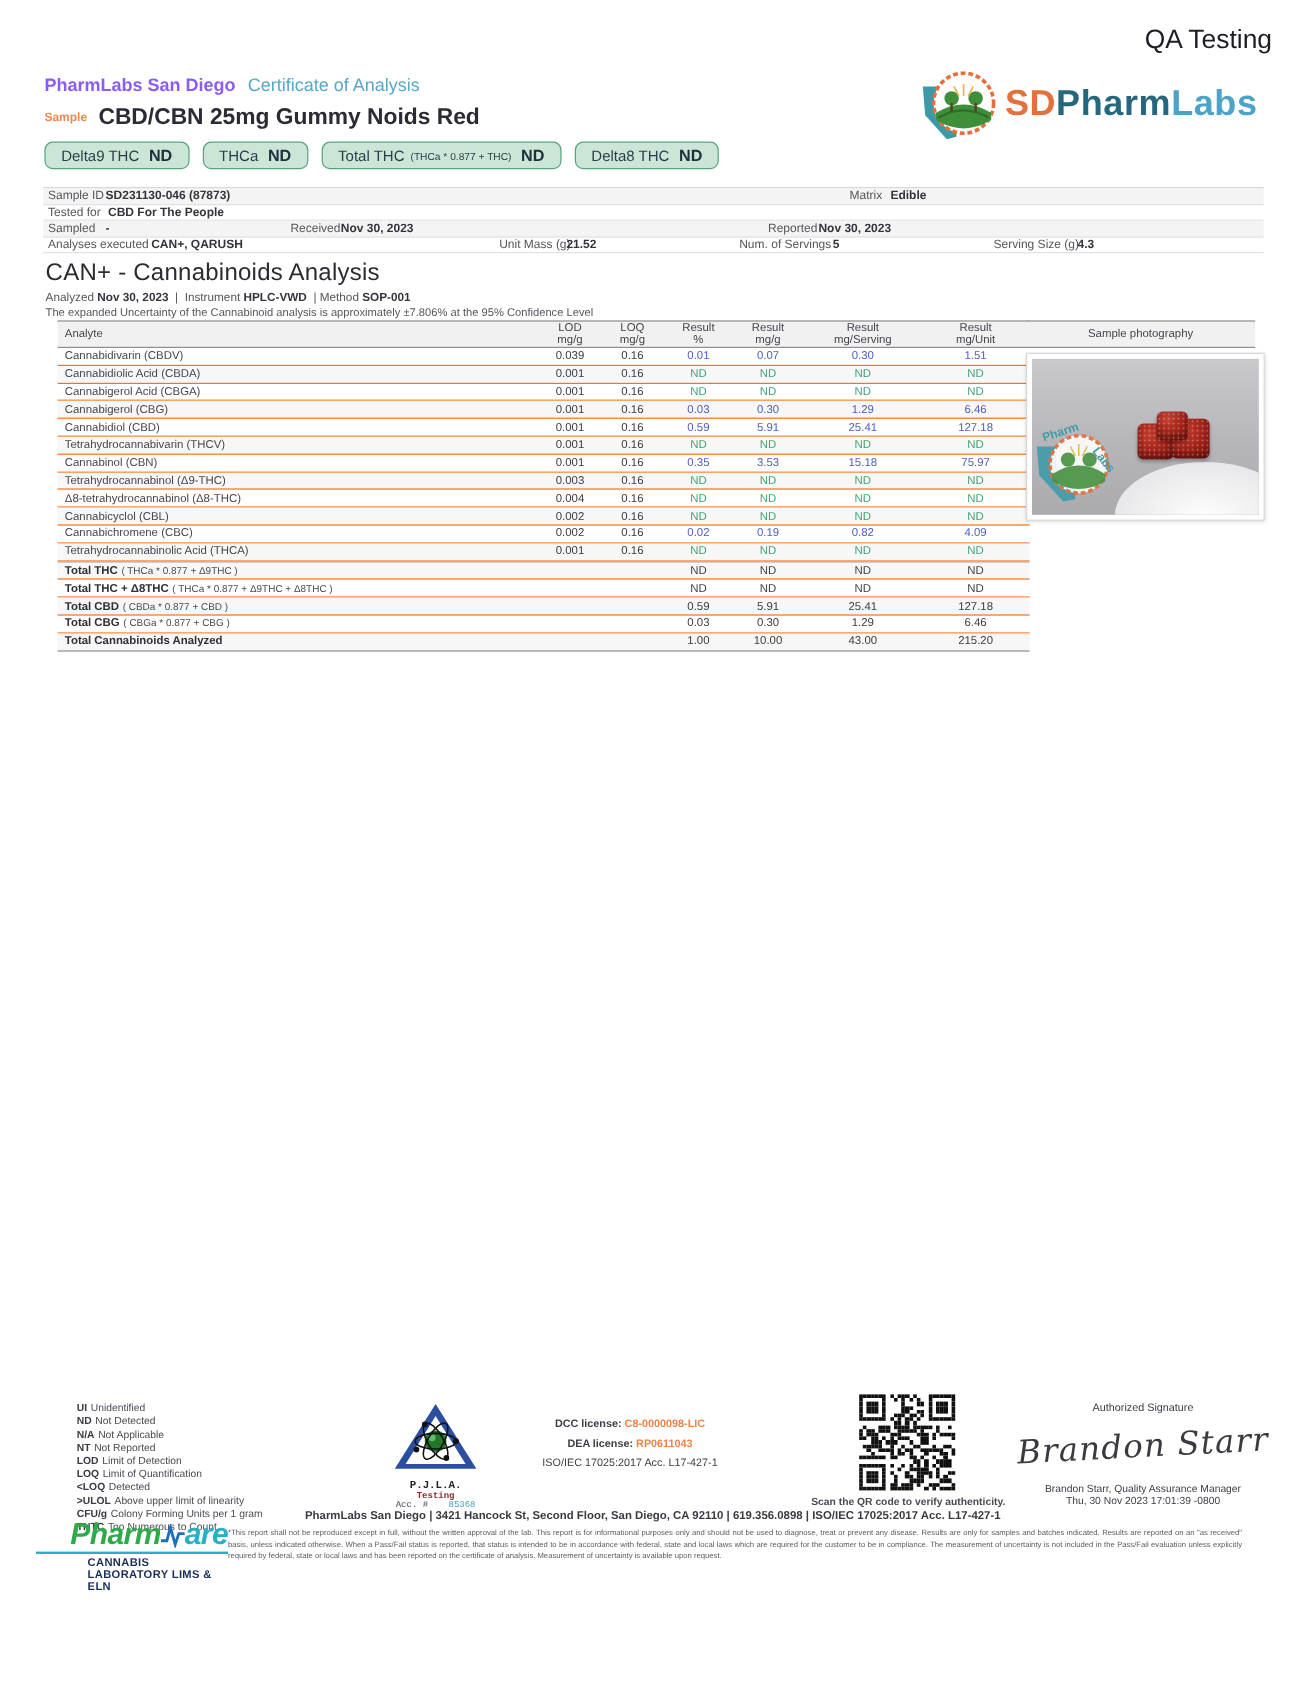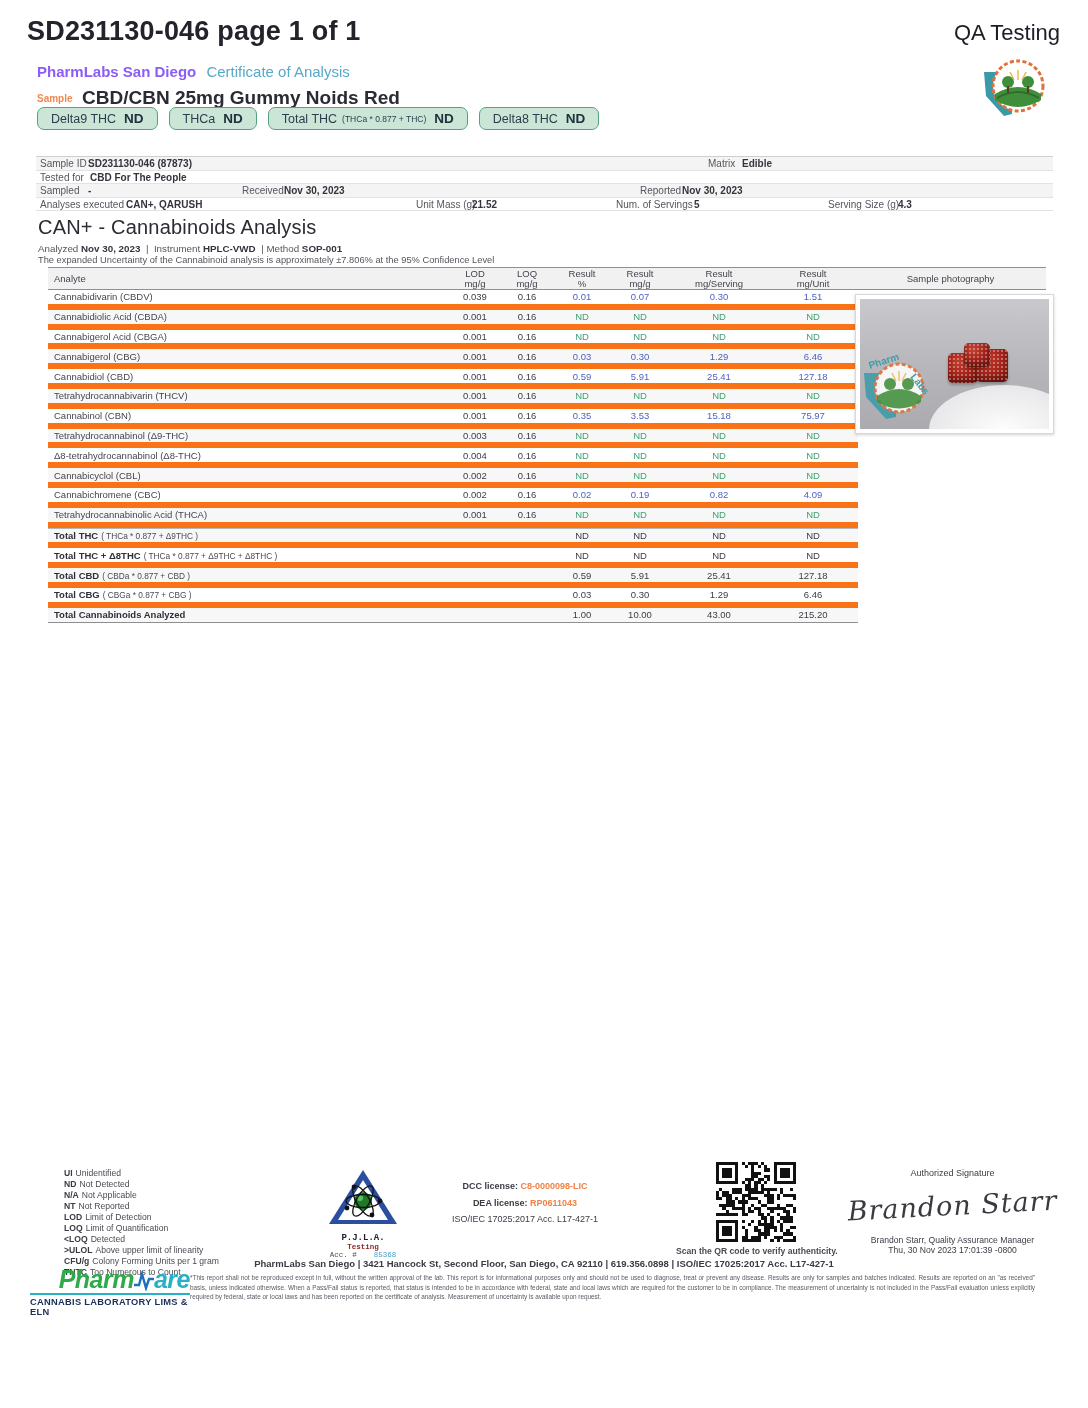--- a/index.html
+++ b/index.html
@@ -18,21 +18,21 @@
 
   
   .brand{position:absolute;right:40px;top:56px;display:flex;align-items:center;}
   .brand svg{display:block;}
   .brand-text{font-size:30px;font-weight:700;letter-spacing:.5px;margin-left:4px;}
   .brand-text .sd{color:#e4703c;}
   .brand-text .pharm{color:#25677c;}
   .brand-text .labs{color:#4ba3c8;}
 
   
-  .badges{position:absolute;left:37px;top:107px;display:flex;gap:11px;}
+  .badges{position:absolute;left:37px;top:118px;display:flex;gap:11px;}
   .badge{border:1.5px solid #55a37e;background:#cbe6d7;border-radius:7px;
          padding:3px 13px;font-size:12.5px;color:#2d3c4c;display:flex;align-items:center;gap:8px;}
   .badge .sub{font-size:8.5px;color:#2d3c4c;margin-left:-3px;}
   .badge .val{font-weight:700;font-size:13.5px;color:#20303c;}
 
   
   .info{position:absolute;left:36px;top:156px;width:1017px;border-top:1px solid #cfcfcf;font-size:10px;}
   .irow{position:relative;height:12.6px;border-bottom:1px solid #e2e2e2;}
   .irow.alt{background:#f4f4f4;}
   .irow span{position:absolute;top:1px;white-space:nowrap;}
@@ -44,21 +44,21 @@
   .sec-meta{position:absolute;left:38px;top:243px;font-size:9.8px;color:#55555e;}
   .sec-meta b{color:#34343e;}
   .sec-unc{position:absolute;left:38px;top:255px;font-size:9.3px;color:#55555e;}
 
   .atable{position:absolute;left:48px;top:267px;width:810px;font-size:9.5px;}
   .ghead,.trow{display:grid;grid-template-columns:402px 50px 54px 56px 60px 98px 90px;}
   .ghead{background:#f1f1f1;border-top:1px solid #8f8f8f;border-bottom:1px solid #8f8f8f;height:21px;
          color:#44444e;}
   .ghead .h{display:flex;flex-direction:column;align-items:center;justify-content:center;line-height:1.02;text-align:center;}
   .ghead .h.analyte{align-items:flex-start;padding-left:6px;}
-  .trow{height:13.8px;border-bottom:6px solid #f97316;align-items:center;}
+  .trow{height:13.8px;border-bottom:1px solid #f97316;align-items:center;}
   .trow.alt{background:#f7f7f7;}
   .c{white-space:nowrap;overflow:hidden;}
   .c.analyte{padding-left:6px;color:#45454f;}
   .c.num{text-align:center;color:#3c3c46;}
   .c.res.nd{color:#41a173;}
   .c.res.det{color:#4d5fc0;}
   .totals .trow .c.analyte b{color:#2f2f39;}
   .totals .trow .formula{font-size:8.3px;color:#4a4a54;margin-left:3px;}
   .totals{border-top:1px solid #b5b5b5;}
   .totals .trow:last-child{border-bottom:1px solid #8f8f8f;}
@@ -109,28 +109,27 @@
   .sig-date{font-size:8.6px;color:#3c3c46;}
 
   .address{position:absolute;left:0;top:1258px;width:100%;text-align:center;font-size:9.5px;font-weight:700;color:#3a3a44;}
   .disclaimer{position:absolute;left:190px;top:1273px;width:845px;font-size:6.4px;line-height:1.5;color:#5a5a64;text-align:justify;}
 
   .pharmware{position:absolute;left:30px;top:1267px;width:160px;}
   .pw-line1{font-size:25px;font-weight:700;font-style:italic;letter-spacing:-.5px;line-height:1;text-align:right;}
   .pw-line1 .pharm{color:#2faa4a;}
   .pw-line1 .ware{color:#28b0c4;}
   .pw-rule{height:2px;background:#28b0c4;margin:1px 0 2px;}
-  .pw-tag{font-size:9.3px;font-weight:700;color:#1a2e5a;letter-spacing:.3px;font-stretch:condensed;}
+  .pw-tag{font-size:9.3px;font-weight:700;color:#1a2e5a;letter-spacing:.3px;font-stretch:condensed;margin-left:43px;}
 </style>
 </head>
 <body>
 
 <div class="page">
 
-  <div class="doc-title">SD231130-046 page 1 of 1</div>
   <div class="qa-label">QA Testing</div>
 
   <div class="lab-line">
     <span class="lab">PharmLabs San Diego</span>
     <span class="coa">Certificate of Analysis</span>
   </div>
 
   <div class="brand">
     <span>
       <svg width="66" height="62" viewBox="0 0 66 62">
@@ -141,20 +140,23 @@
         <circle cx="26" cy="26" r="6" fill="#3f8f3a"></circle>
         <circle cx="46" cy="26" r="6" fill="#3f8f3a"></circle>
         <rect x="25" y="30" width="2" height="7" fill="#5a3d23"></rect>
         <rect x="45" y="30" width="2" height="7" fill="#5a3d23"></rect>
         <g stroke="#e8b54a" stroke-width="1.4">
           <line x1="36" y1="14" x2="36" y2="24"></line>
             <line x1="28" y1="16" x2="32" y2="24"></line>
             <line x1="44" y1="16" x2="40" y2="24"></line>
         </g>
       </svg>
+    </span>
+    <span class="brand-text">
+      <span class="sd">SD</span><span class="pharm">Pharm</span><span class="labs">Labs</span>
     </span>
   </div>
 
   <div class="sample-line">
     <span class="sample-tag">Sample</span>
     <span class="sample-name">CBD/CBN 25mg Gummy Noids Red</span>
   </div>
 
   <div class="badges">
     <div class="badge">

